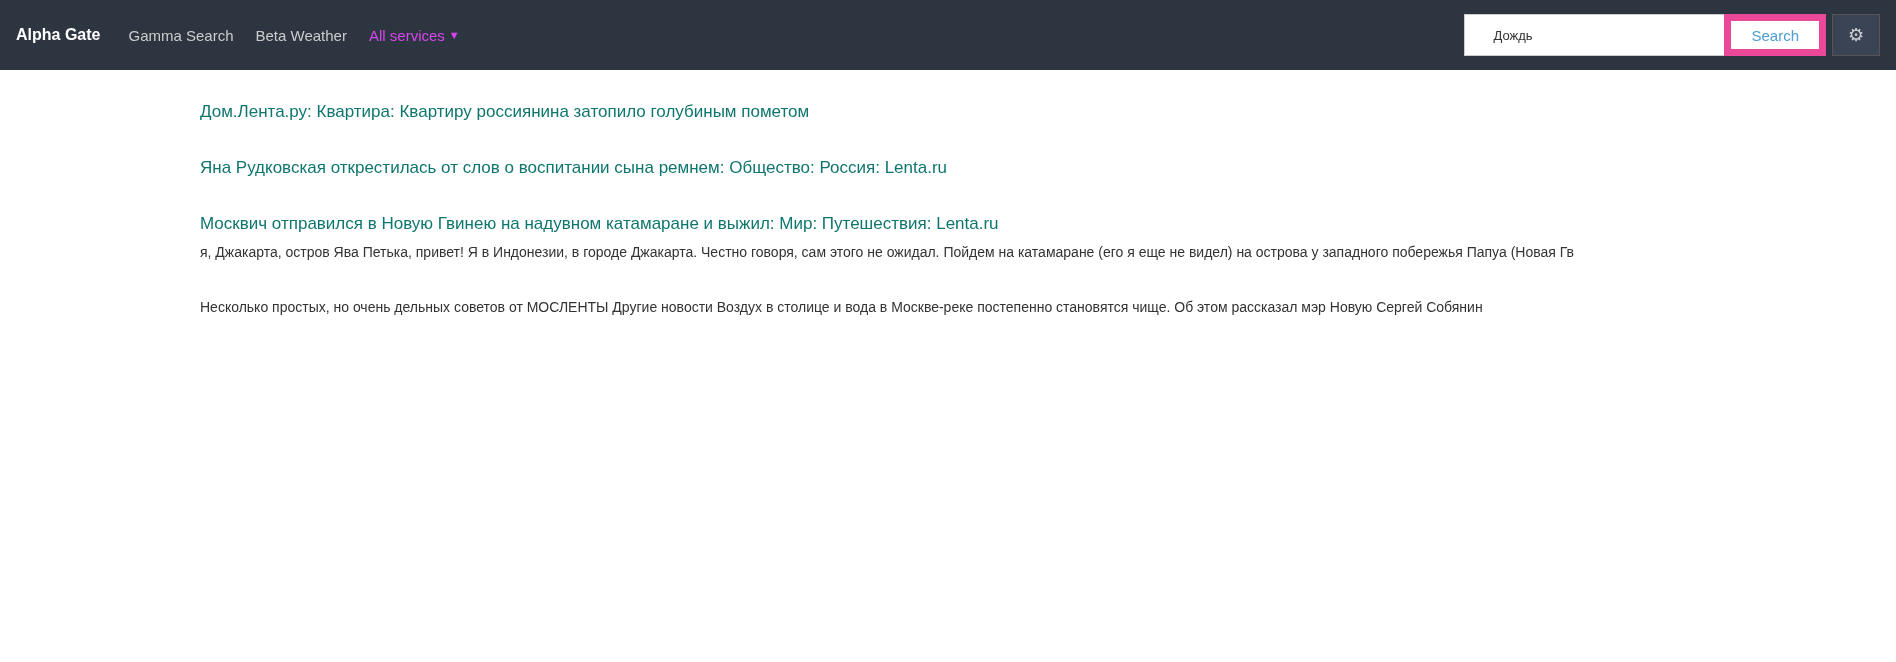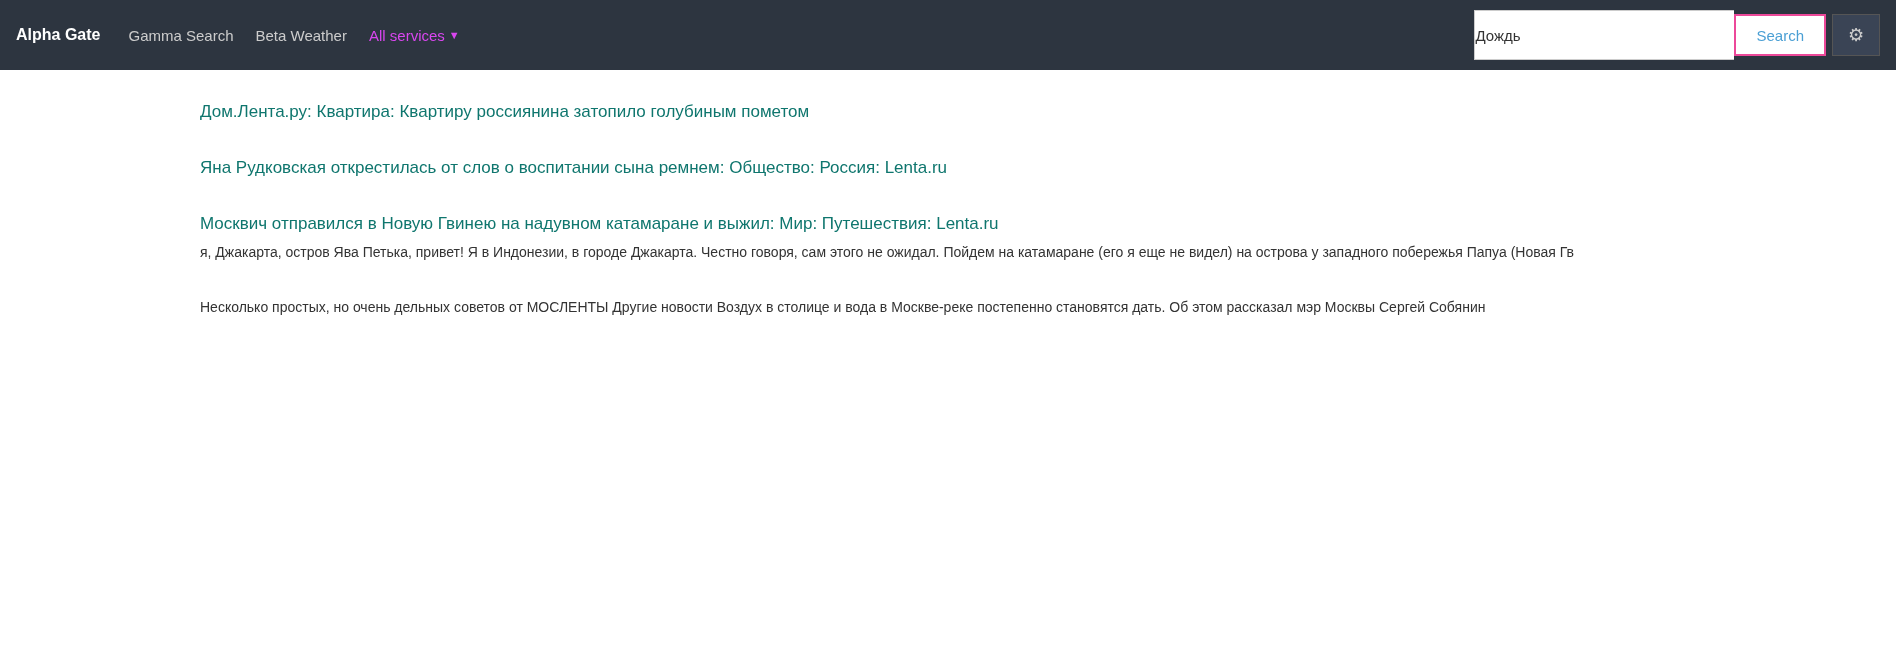--- a/index.html
+++ b/index.html
@@ -40,35 +40,35 @@
     .chevron {
       font-size: 11px;
     }
     .header-right {
       margin-left: auto;
       display: flex;
       align-items: center;
       gap: 0;
     }
     .search-input {
-      height: 50px;
+      height: 42px;
       width: 260px;
       border: 1px solid #ccc;
       border-right: none;
-      padding: 0 0;
-      font-size: 15px;
+      padding: 0 28px;
+      font-size: 13px;
       outline: none;
       background: #fff;
       color: #333;
     }
     .search-btn {
       height: 42px;
       padding: 0 20px;
       background: #fff;
-      border: 2px solid #ec4899;
+      border: 7px solid #ec4899;
       color: #4a9fd4;
       font-size: 15px;
       cursor: pointer;
       white-space: nowrap;
     }
     .settings-btn {
       height: 42px;
       width: 48px;
       background: #3a4455;
       border: 1px solid #555;
@@ -131,15 +131,15 @@
       <a class="result-title" href="#">Дом.Лента.ру: Квартира: Квартиру россиянина затопило голубиным пометом</a>
     </div>
     <div class="result-item">
       <a class="result-title" href="#">Яна Рудковская открестилась от слов о воспитании сына ремнем: Общество: Россия: Lenta.ru</a>
     </div>
     <div class="result-item">
       <a class="result-title" href="#">Москвич отправился в Новую Гвинею на надувном катамаране и выжил: Мир: Путешествия: Lenta.ru</a>
       <p class="result-desc">я, Джакарта, остров Ява Петька, привет! Я в Индонезии, в городе Джакарта. Честно говоря, сам этого не ожидал. Пойдем на катамаране (его я еще не видел) на острова у западного побережья Папуа (Новая Гв</p>
     </div>
     <div class="result-item">
-      <p class="result-desc">Несколько простых, но очень дельных советов от МОСЛЕНТЫ Другие новости Воздух в столице и вода в Москве-реке постепенно становятся дать. Об этом рассказал мэр Москвы Сергей Собянин</p>
+      <p class="result-desc">Несколько простых, но очень дельных советов от МОСЛЕНТЫ Другие новости Воздух в столице и вода в Москве-реке постепенно становятся чище. Об этом рассказал мэр Новую Сергей Собянин</p>
     </div>
   </main>
 
 </body></html>

